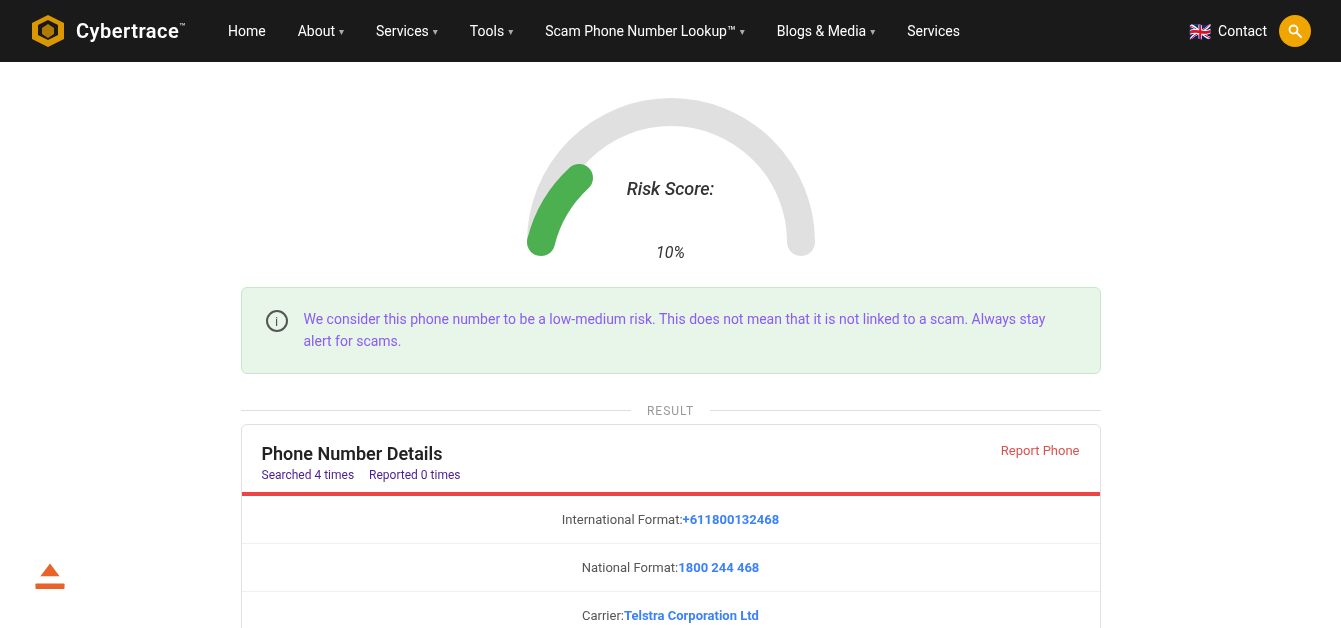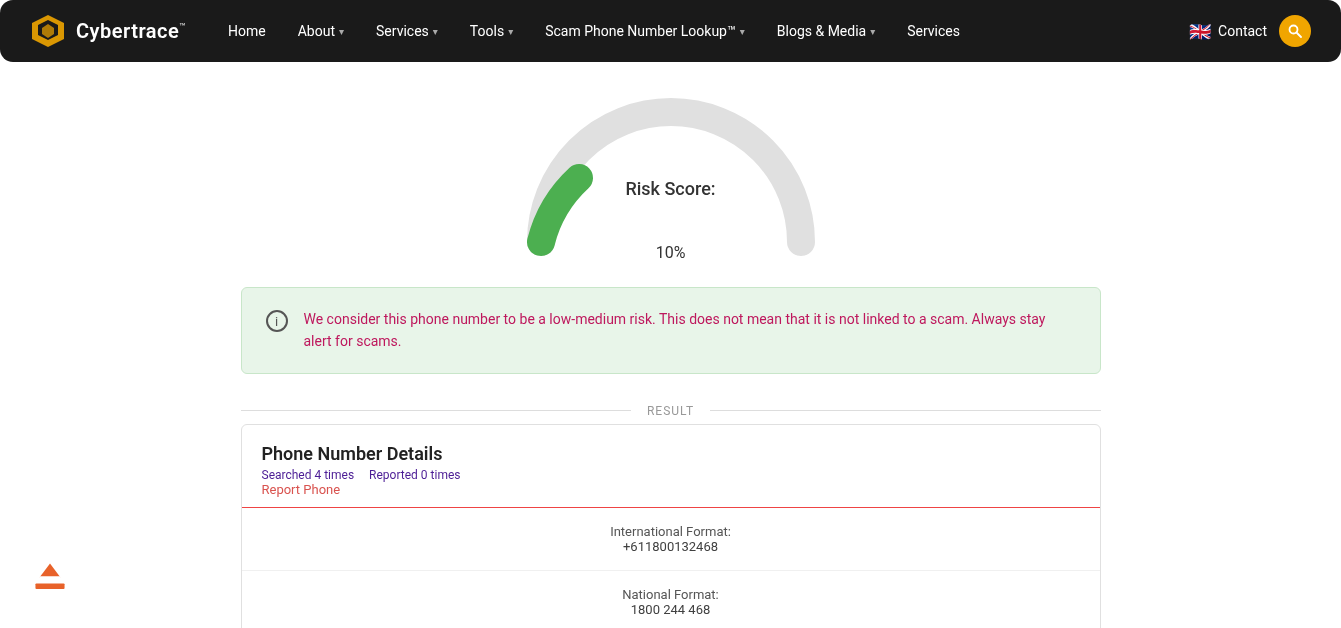--- a/index.html
+++ b/index.html
@@ -6,21 +6,20 @@
     body { font-family: -apple-system, BlinkMacSystemFont, 'Segoe UI', Roboto, sans-serif; background: #fff; }
 
     
     .navbar {
       background: #1a1a1a;
       height: 62px;
       display: flex;
       align-items: center;
       padding: 0 30px;
       gap: 0;
-      border-radius: 13px;
     }
     .navbar-logo {
       display: flex;
       align-items: center;
       gap: 10px;
       margin-right: 30px;
     }
     .logo-icon {
       width: 36px;
       height: 36px;
@@ -89,20 +88,21 @@
       padding: 20px 20px;
     }
 
     
     .gauge-container {
       display: flex;
       justify-content: center;
       align-items: center;
       margin-bottom: 30px;
       position: relative;
+      font-style: italic;
     }
     .gauge-wrapper {
       position: relative;
       width: 320px;
       height: 175px;
     }
     .gauge-svg {
       width: 320px;
       height: 175px;
     }
@@ -143,21 +143,21 @@
       display: flex;
       align-items: center;
       justify-content: center;
       font-size: 13px;
       color: #555;
       flex-shrink: 0;
       margin-top: 2px;
     }
     .alert-text {
       font-size: 14px;
-      color: #be185d;
+      color: #8b5cf6;
       line-height: 1.6;
     }
 
     
     .result-divider {
       display: flex;
       align-items: center;
       gap: 16px;
       margin-bottom: 6px;
     }
@@ -178,22 +178,21 @@
     .details-card {
       border: 1px solid #e0e0e0;
       border-radius: 6px;
       overflow: hidden;
     }
     .details-header {
       display: flex;
       justify-content: space-between;
       align-items: flex-start;
       padding: 18px 20px 10px;
-      border-bottom: 1px solid #ef4444;
-      flex-direction: column;
+      border-bottom: 4px solid #ef4444;
     }
     .details-title {
       font-size: 18px;
       font-weight: 600;
       color: #222;
     }
     .details-subtitle {
       font-size: 12px;
       color: #4c1d95;
       margin-top: 4px;
@@ -203,31 +202,30 @@
       font-size: 13px;
       cursor: pointer;
       text-decoration: none;
     }
     .details-row {
       display: flex;
       justify-content: center;
       align-items: center;
       padding: 16px 20px;
       border-bottom: 1px solid #f0f0f0;
-      flex-direction: column;
     }
     .details-row:last-child { border-bottom: none; }
     .row-label {
       font-size: 13px;
       color: #555;
     }
     .row-value {
       font-size: 13px;
-      color: #404040;
-      font-weight: 400;
+      color: #3b82f6;
+      font-weight: 700;
     }
 
     
     .back-to-top {
       position: fixed;
       bottom: 30px;
       left: 30px;
       width: 40px;
       height: 40px;
       cursor: pointer;

